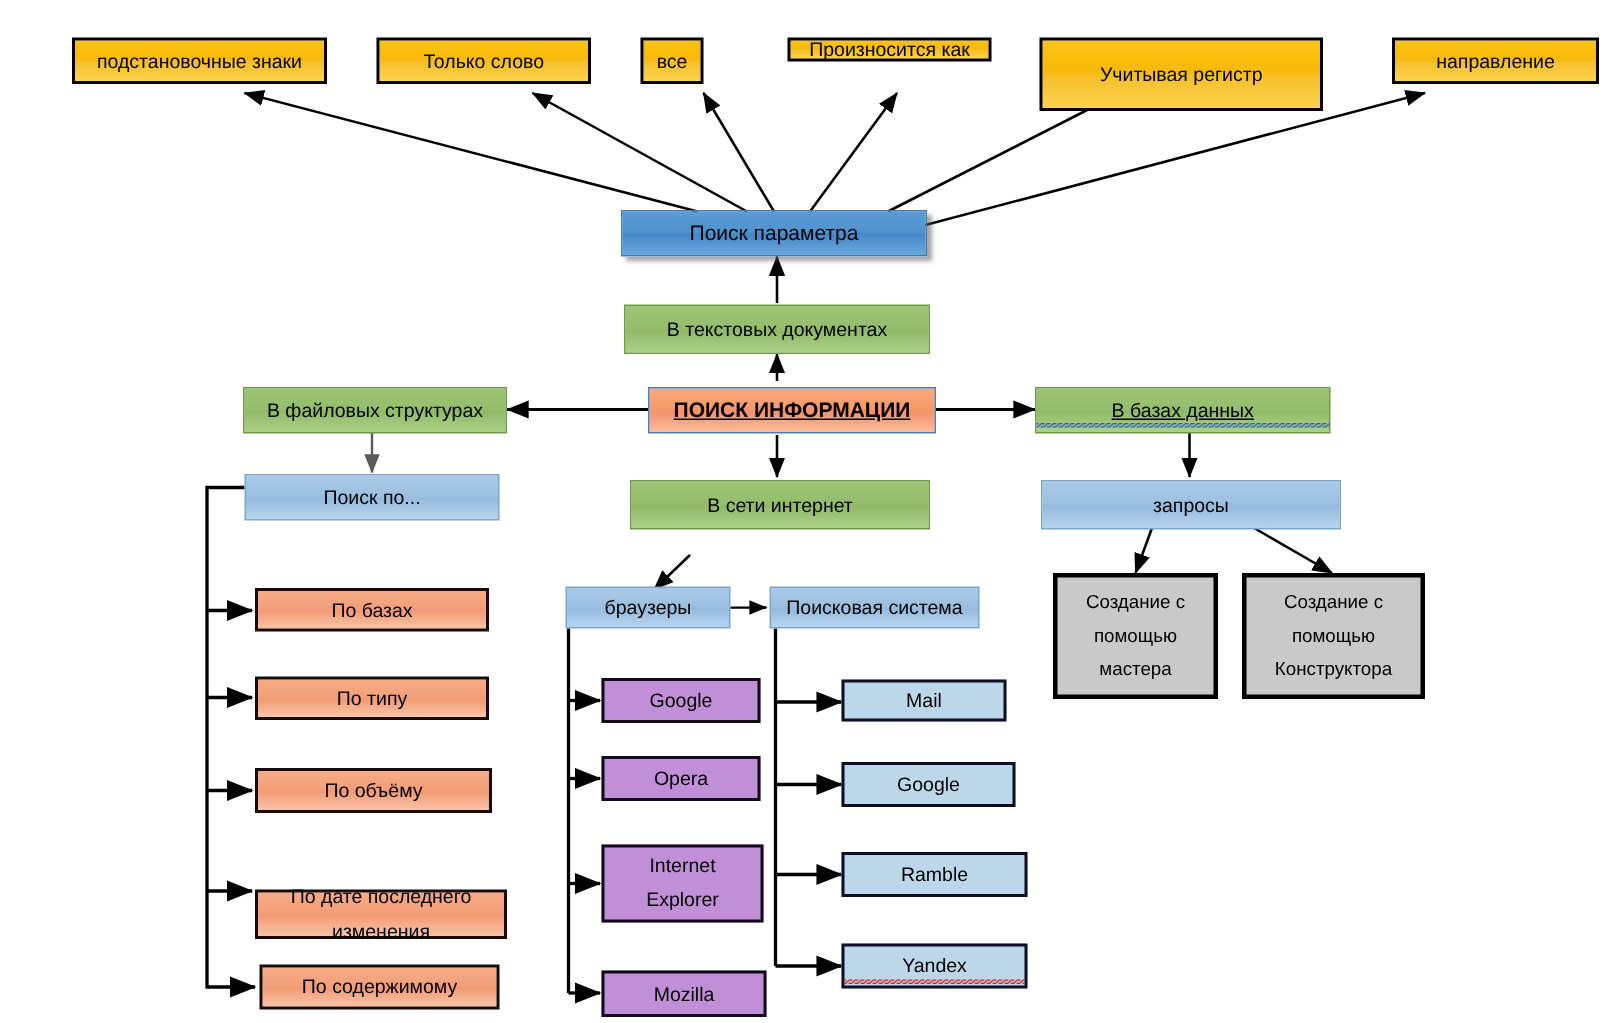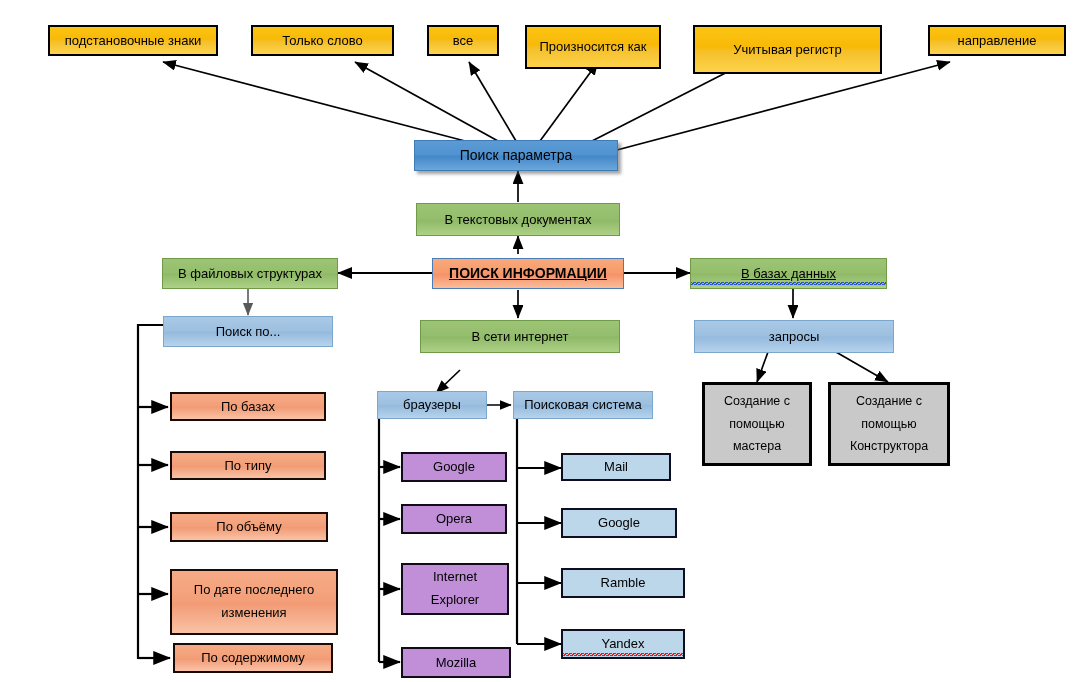--- a/index.html
+++ b/index.html
@@ -206,24 +206,24 @@
       <path d="M517,644 L561,644"></path>
     </g>
   </svg>
 
   <div class="node n-amber" style="left:48px; top:25px; width:170px; height:31px;">
     <span>подстановочные знаки</span>
   </div>
   <div class="node n-amber" style="left:251px; top:25px; width:143px; height:31px;">
     <span>Только слово</span>
   </div>
-  <div class="node n-amber" style="left:427px; top:25px; width:72px; height:31px;">
+  <div class="node n-amber" style="left:427px; top:25px; width:42px; height:31px;">
     <span>все</span>
   </div>
-  <div class="node n-amber" style="left:525px; top:25px; width:136px; height:44px;">
+  <div class="node n-amber" style="left:525px; top:25px; width:136px; height:16px;">
     <span>Произносится как</span>
   </div>
   <div class="node n-amber" style="left:693px; top:25px; width:189px; height:49px;">
     <span>Учитывая регистр</span>
   </div>
   <div class="node n-amber" style="left:895px; top:25px; width:138px; height:31px;margin-left:33px;">
     <span>направление</span>
   </div>
 
   <div class="node n-blue-strong" style="left:414px; top:140px; width:204px; height:31px;">
@@ -262,21 +262,21 @@
 
   <div class="node n-salmon" style="left:170px; top:392px; width:156px; height:29px;">
     <span>По базах</span>
   </div>
   <div class="node n-salmon" style="left:170px; top:451px; width:156px; height:29px;">
     <span>По типу</span>
   </div>
   <div class="node n-salmon" style="left:170px; top:512px; width:158px; height:30px;">
     <span>По объёму</span>
   </div>
-  <div class="node n-salmon two-line" style="left:170px; top:569px; width:168px; height:66px; flex-direction:column;">
+  <div class="node n-salmon two-line" style="left:170px; top:593px; width:168px; height:33px; flex-direction:column;">
     <span>По дате последнего</span>
     <span>изменения</span>
   </div>
   <div class="node n-salmon" style="left:173px; top:643px; width:160px; height:30px;">
     <span>По содержимому</span>
   </div>
 
   <div class="node n-blue-soft" style="left:377px; top:391px; width:110px; height:28px;">
     <span>браузеры</span>
   </div>

